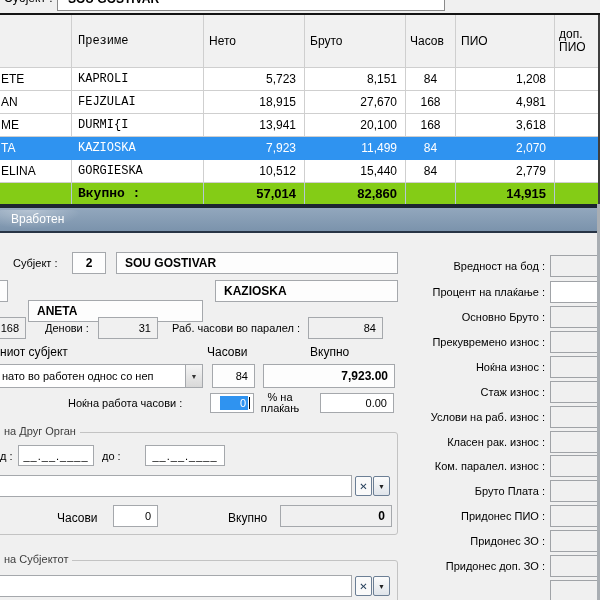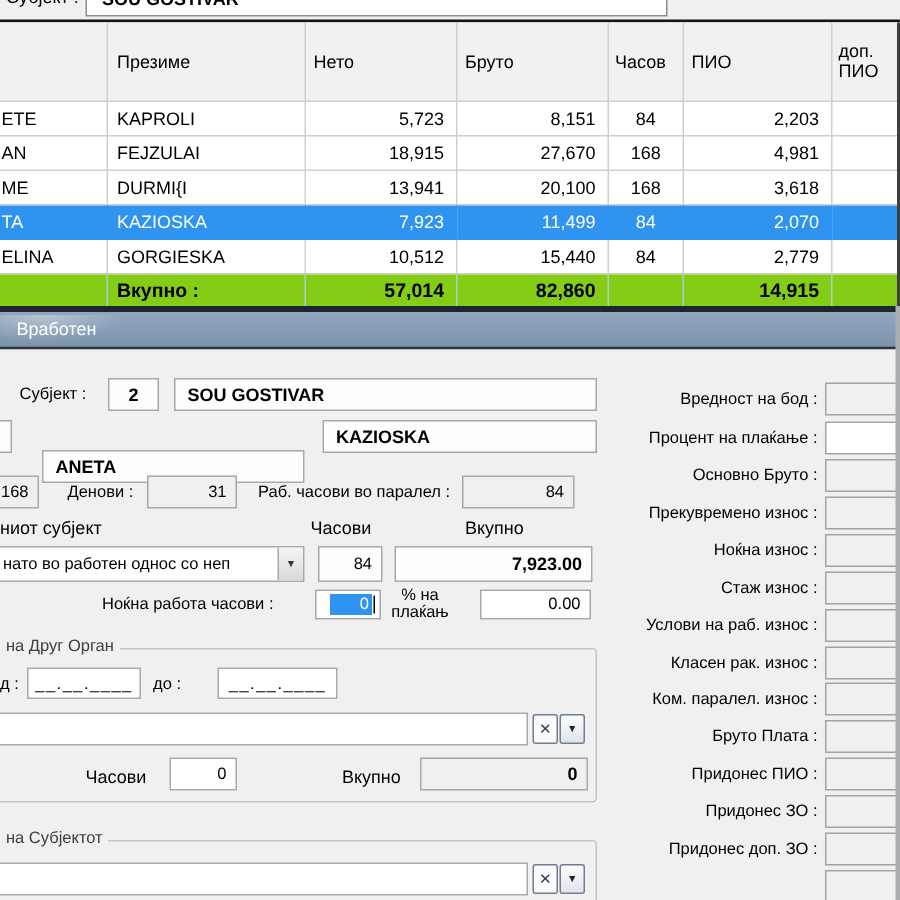--- a/index.html
+++ b/index.html
@@ -15,21 +15,21 @@
   .topbar .fld{position:absolute;left:57px;top:-14px;width:388px;height:25px;
     background:#fff;border:1px solid #8a8a8a;font-weight:bold;font-size:12px;
     display:flex;align-items:center;padding-left:10px;}
   .topline{position:absolute;left:0;top:13px;width:600px;height:2px;background:#141414;}
   
   .grid{position:absolute;left:0;top:15px;width:600px;height:189px;background:#fff;font-size:12px;}
   .grow{position:absolute;left:0;width:600px;display:flex;}
   .gcell{box-sizing:border-box;border-right:1px solid #cfcfcf;border-bottom:1px solid #cfcfcf;
     display:flex;align-items:center;overflow:hidden;white-space:nowrap;}
   .c0{width:72px;padding-left:1px;}
-  .c1{width:132px;padding-left:6px;}
+  .c1{width:132px;padding-left:6px;font-family:Liberation Mono, monospace;}
   .c2{width:101px;justify-content:flex-end;padding-right:8px;}
   .c3{width:101px;justify-content:flex-end;padding-right:8px;}
   .c4{width:50px;justify-content:center;}
   .c5{width:99px;justify-content:flex-end;padding-right:8px;}
   .c6{width:45px;border-right:none;}
   .ghead{top:0;height:53px;background:#f1f1f1;}
   .ghead .gcell{border-bottom:1px solid #cfcfcf;align-items:center;}
   .ghead .c2,.ghead .c3,.ghead .c5{justify-content:flex-start;padding-left:5px;}
   .ghead .c4{justify-content:flex-start;padding-left:4px;}
   .twoLine{display:flex;flex-direction:column;line-height:13px;padding-left:4px;}
@@ -105,21 +105,21 @@
         </span>
       </div>
     </div>
 
     <div class="grow" style="top:53px;height:23px;">
       <div class="gcell c0">ETE</div>
       <div class="gcell c1">KAPROLI</div>
       <div class="gcell c2">5,723</div>
       <div class="gcell c3">8,151</div>
       <div class="gcell c4">84</div>
-      <div class="gcell c5">2,203</div>
+      <div class="gcell c5">1,208</div>
       <div class="gcell c6"></div>
     </div>
 
     <div class="grow" style="top:76px;height:23px;">
       <div class="gcell c0">AN</div>
       <div class="gcell c1">FEJZULAI</div>
       <div class="gcell c2">18,915</div>
       <div class="gcell c3">27,670</div>
       <div class="gcell c4">168</div>
       <div class="gcell c5">4,981</div>

